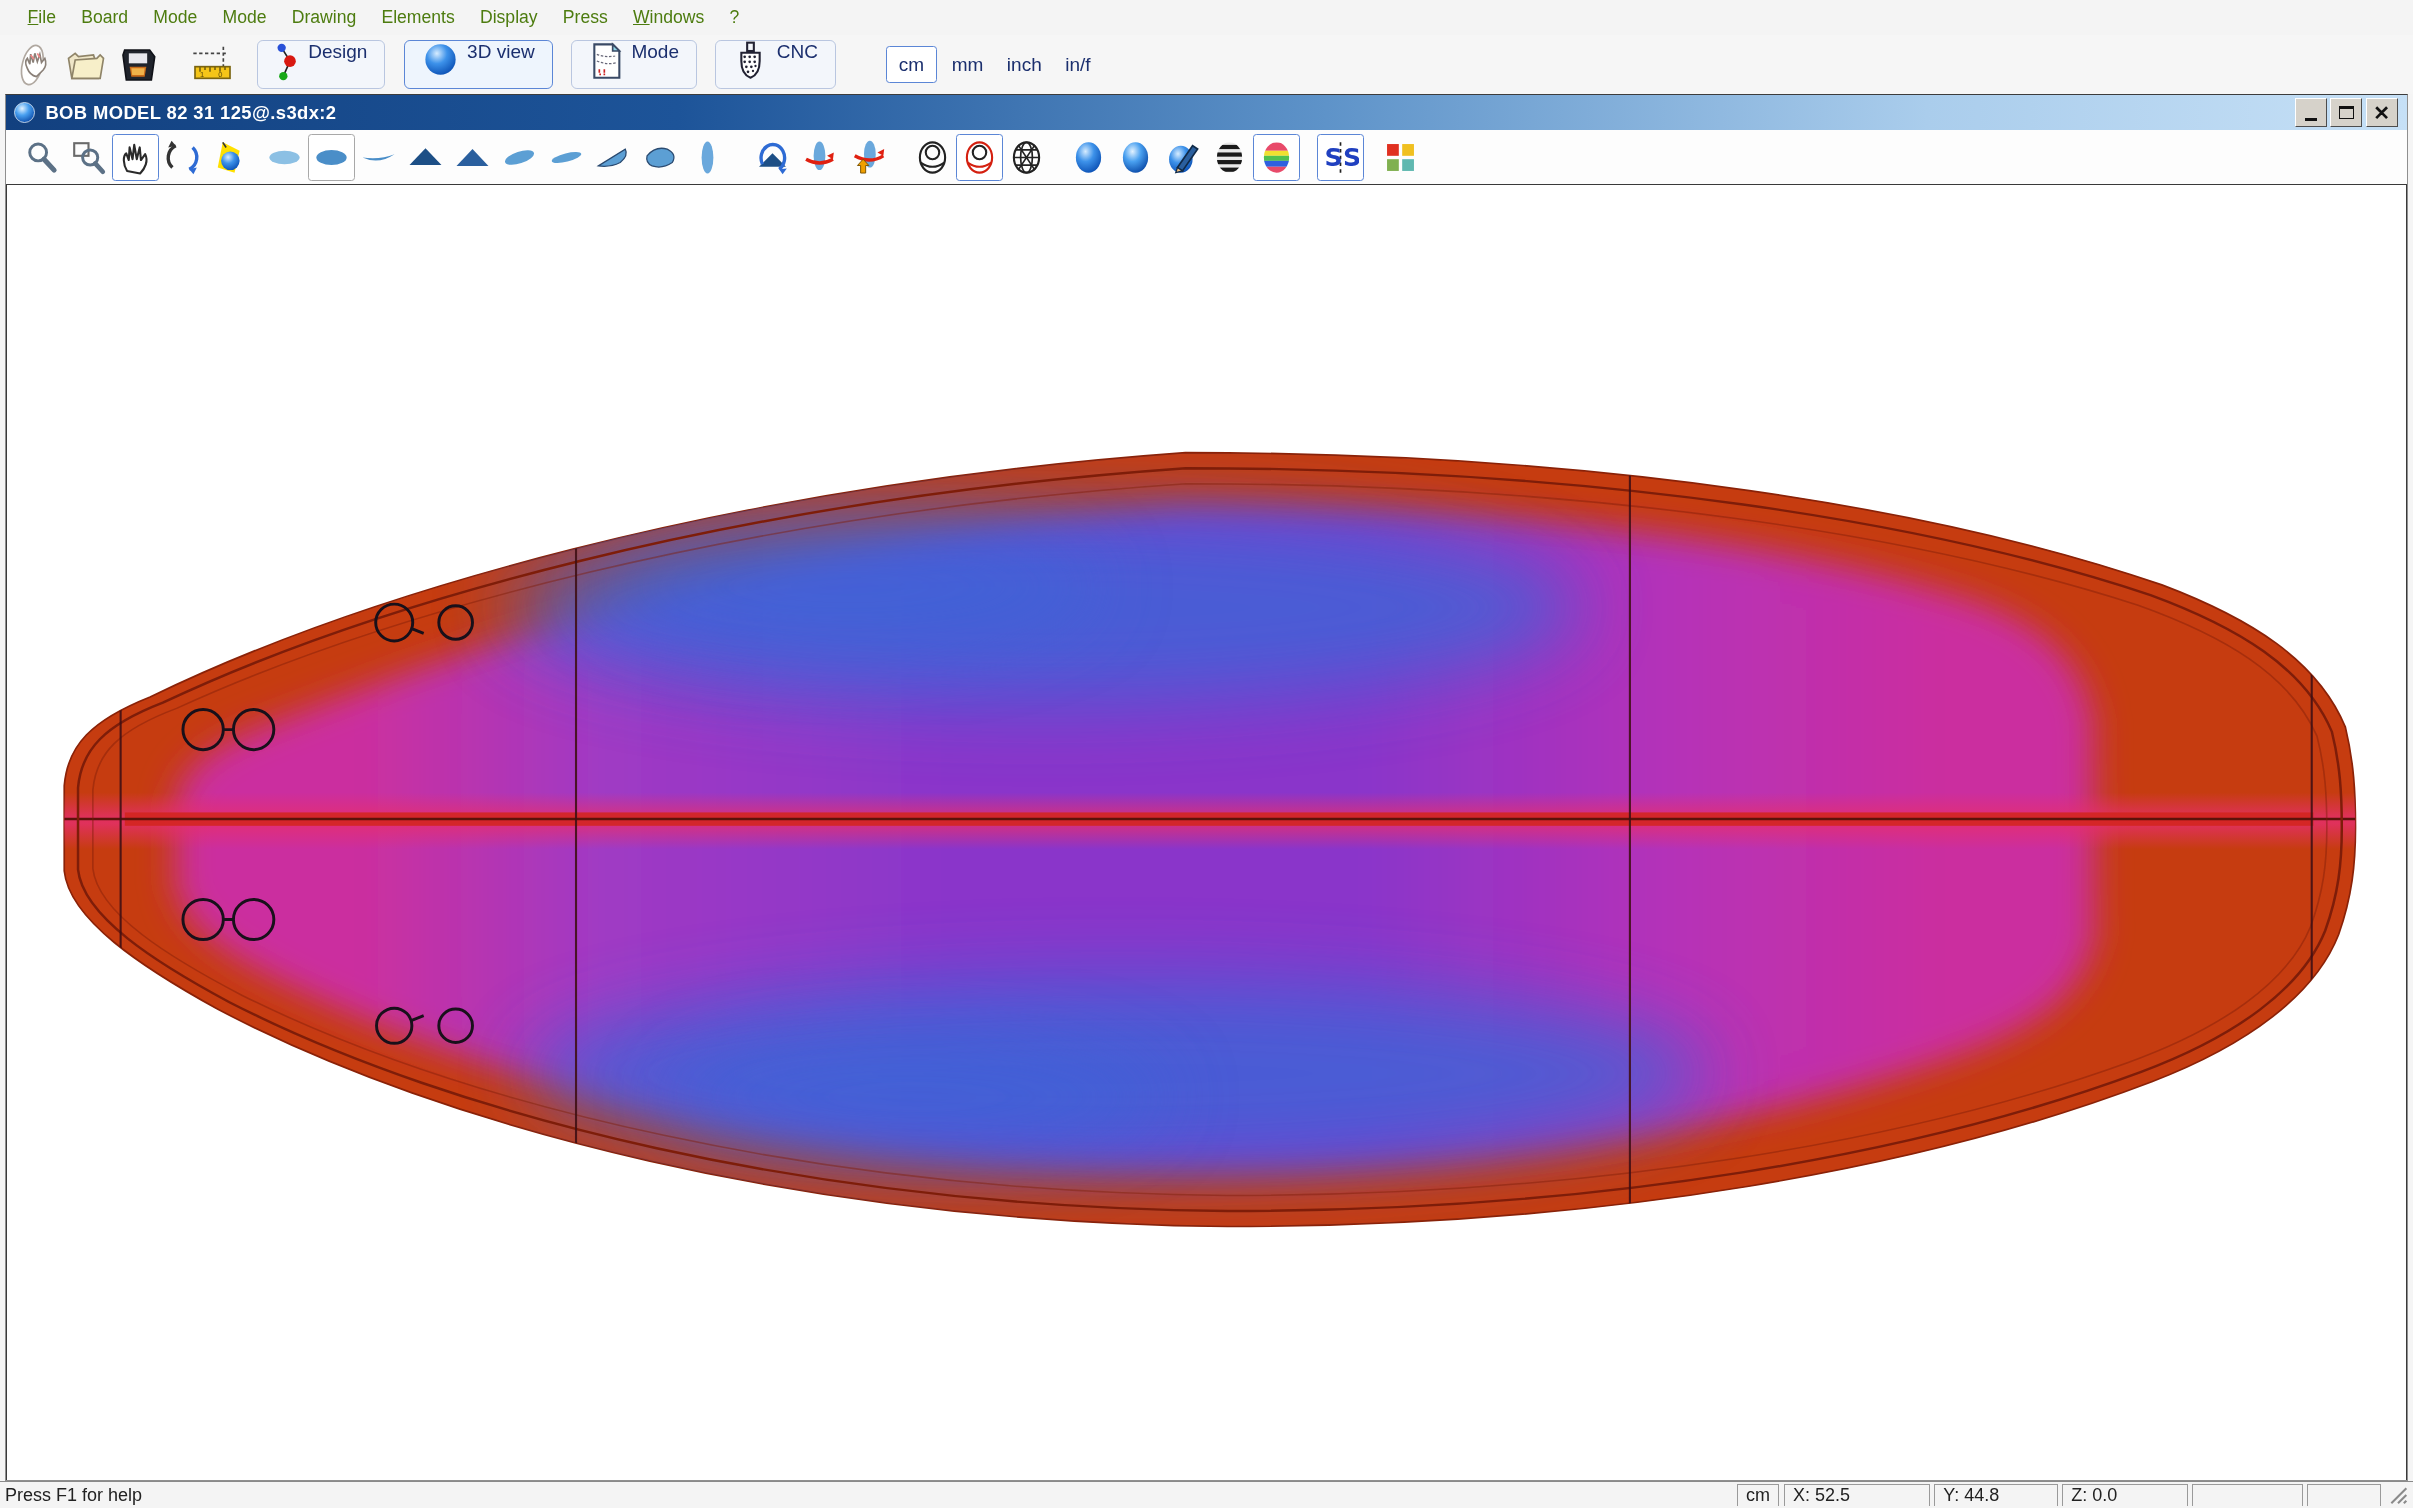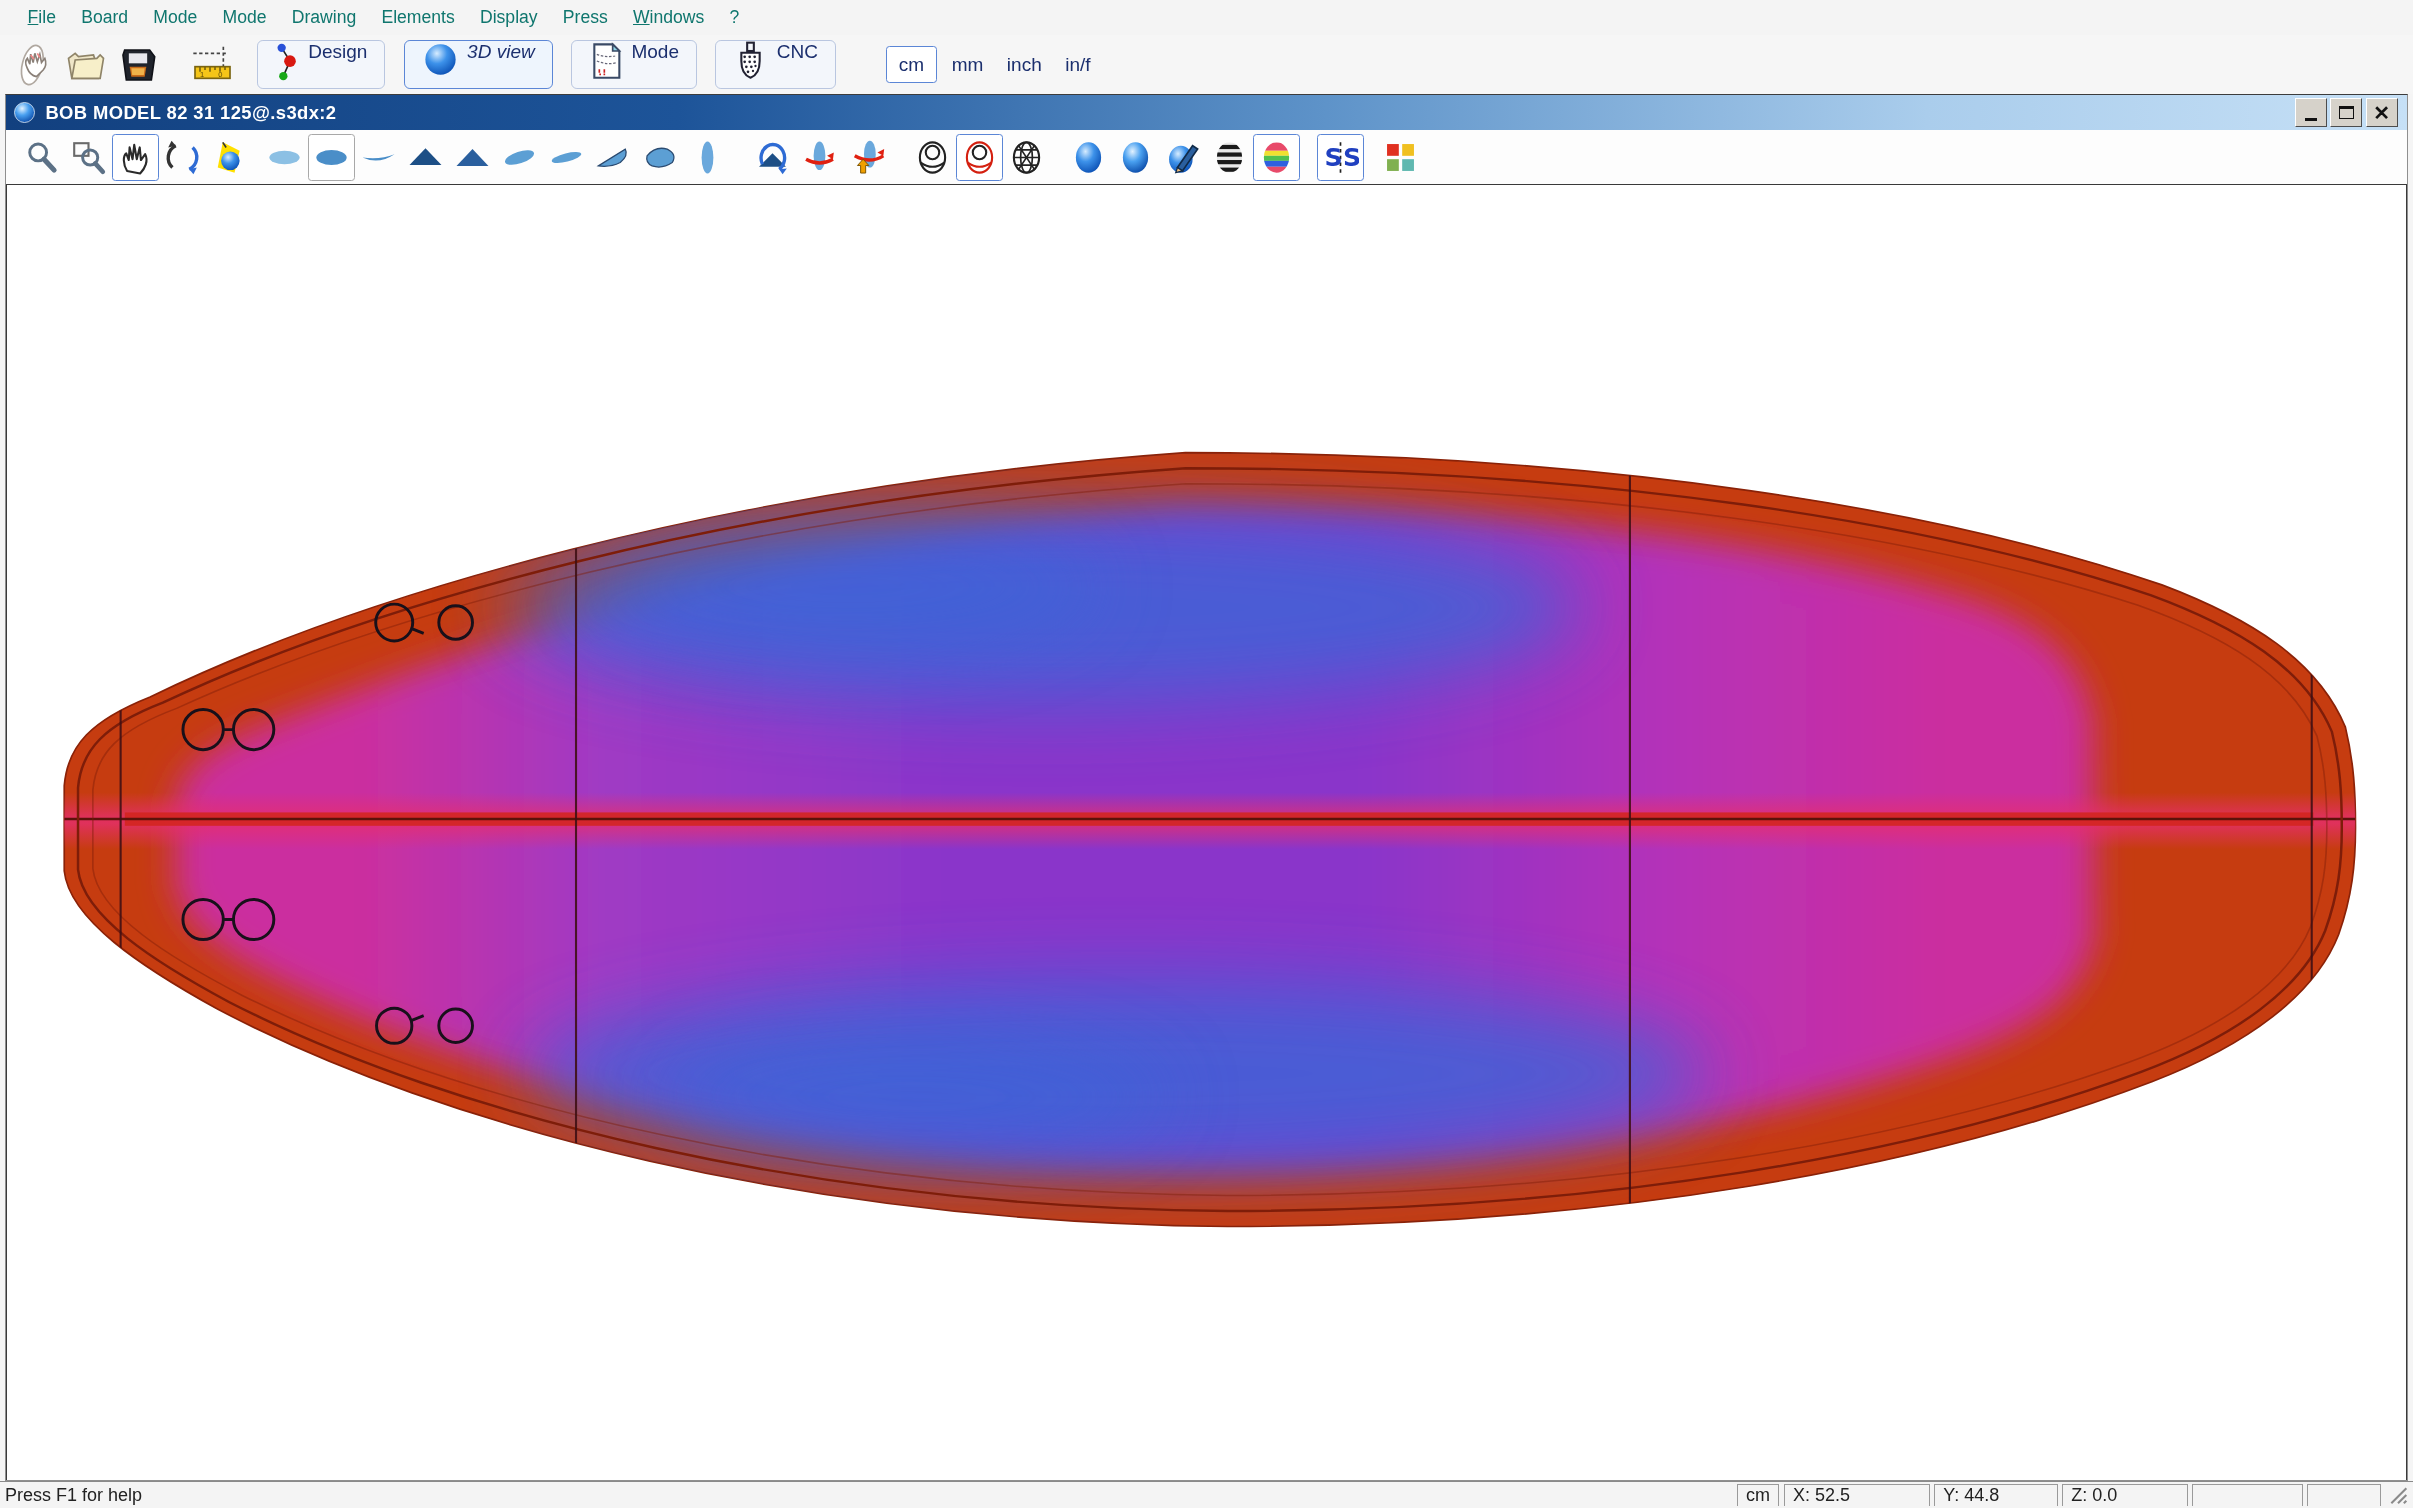--- a/index.html
+++ b/index.html
@@ -2,29 +2,29 @@
 <html style="font-size:13.4px"><head>
 <meta charset="utf-8">
 <style>
   * { margin:0; padding:0; box-sizing:border-box; }
   html,body { width:2413px; height:1508px; overflow:hidden; background:#fff;
               font-family:"Liberation Sans", sans-serif; }
   .app { width:2413px; height:1508px; display:flex; flex-direction:column; background:#f5f5f5; }
 
   
   .menubar { height:35px; background:#f4f4f4; display:flex; align-items:center; padding-left:15px; flex:none; }
-  .menubar .mitem { display:inline-block; padding:3.4px 12.6px; font-size:17.6px; color:#0f766e; cursor:default; }
+  .menubar .mitem { display:inline-block; padding:3.4px 12.6px; font-size:17.6px; color:#4d7c0f; cursor:default; }
   .ufl::first-letter { text-decoration:underline; }
 
   
   .toolbar1 { height:59px; background:#f6f6f6; display:flex; align-items:center; padding:0 8.4px; flex:none; }
   .icnbtn { width:52px; height:50px; display:flex; align-items:center; justify-content:center; border:0.8px solid transparent; border-radius:4.2px; background:transparent; }
   .txtbtn { height:49px; display:flex; align-items:flex-start; gap:8.4px; padding:0 17px; margin-left:18.4px;
             border:0.8px solid #b9c6e0; border-radius:5.9px; background:#f3f6fb; font-size:19px; color:#1b2f6e; }
-  .txtbtn.active { border:1.7px solid #5b86d6; background:#eef5fd;font-style:italic; }
+  .txtbtn.active { border:1.7px solid #5b86d6; background:#eef5fd; }
   .units { display:flex; align-items:center; margin-left:50px; gap:6.7px; }
   .unit { font-size:19px; color:#1b2f6e; padding:6.7px 8.4px; }
   .unit.active { border:1.7px solid #5b86d6; background:#fff; border-radius:3.4px; padding:6.7px 11.7px; }
 
   
   .childwin { flex:1; margin:0 5px; border:0.8px solid #8f8f8f; border-top:1.7px solid #3c3c3c; display:flex; flex-direction:column; background:#fff; min-height:0; }
   .titlebar { height:35px; flex:none; display:flex; align-items:center; padding:0 6px;
               background:linear-gradient(90deg,#12407f 0%,#1d5499 28%,#5e93c9 55%,#aacdec 80%,#c6e0f6 100%); }
   .titlebar .wtitle { color:#fff; font-size:18.4px; font-weight:bold; margin-left:8.4px; letter-spacing:0.4px; }
   .winbtns { margin-left:auto; display:flex; gap:3.4px; padding-right:3.4px; }

